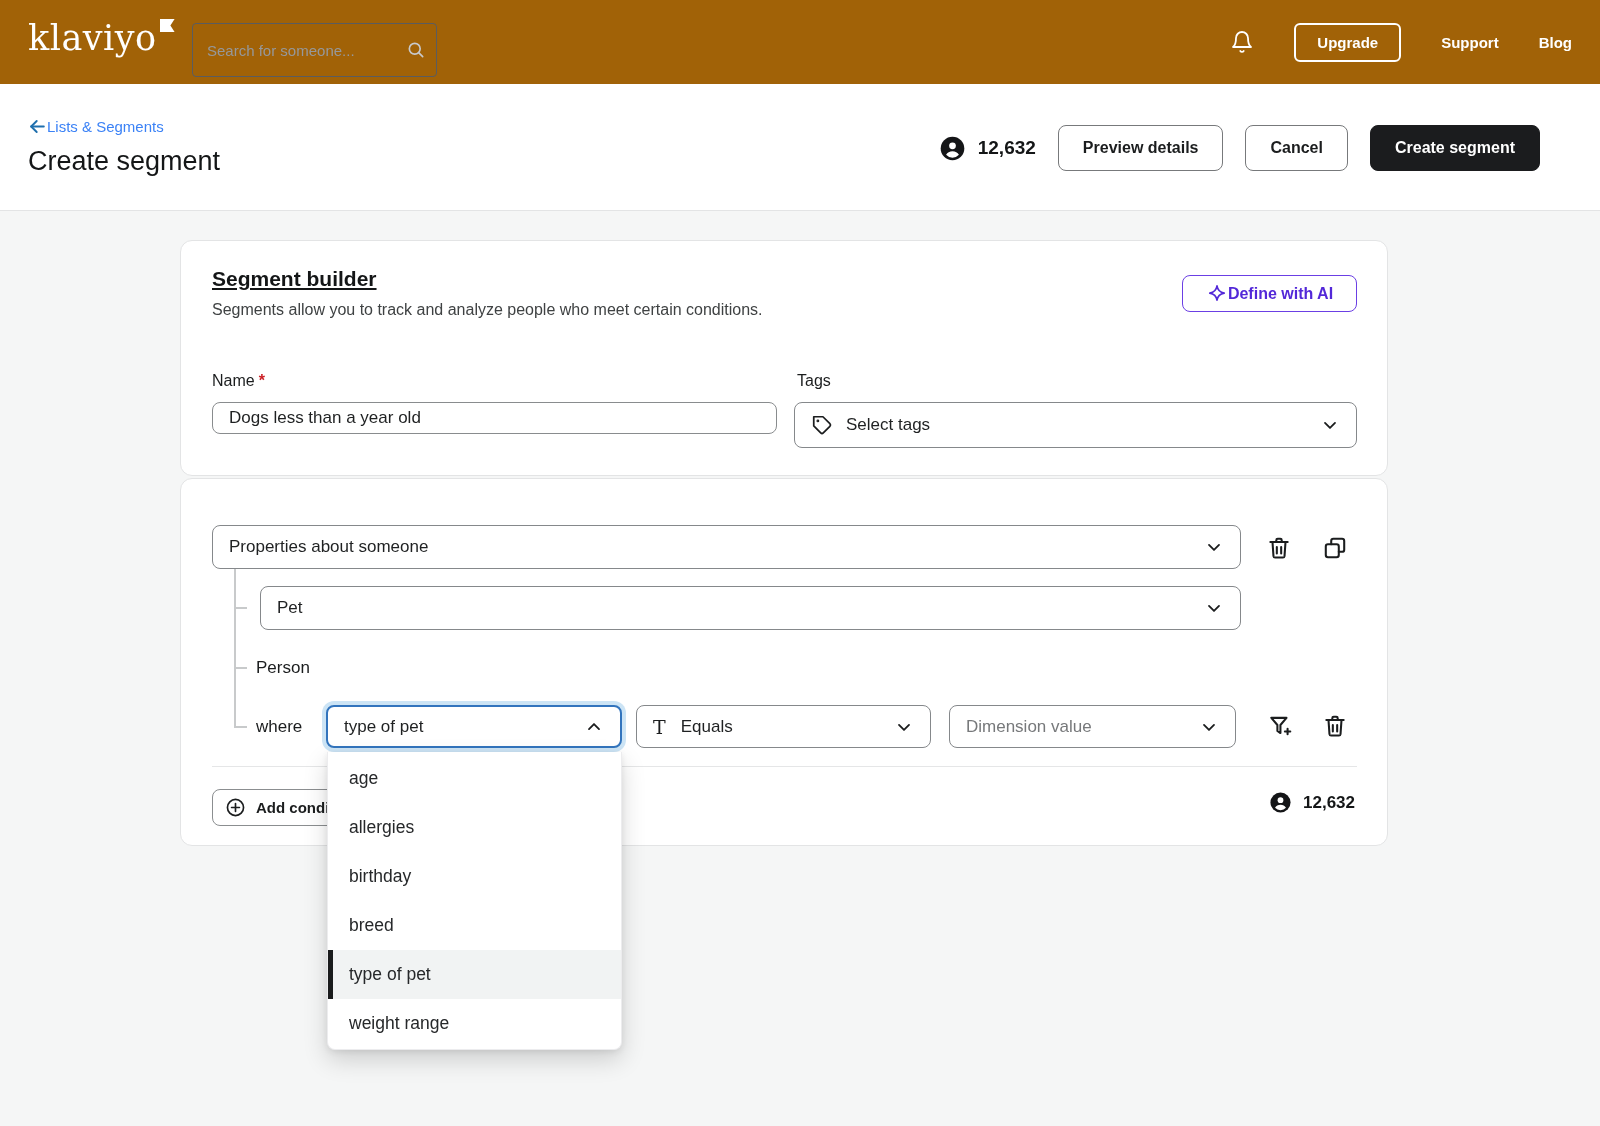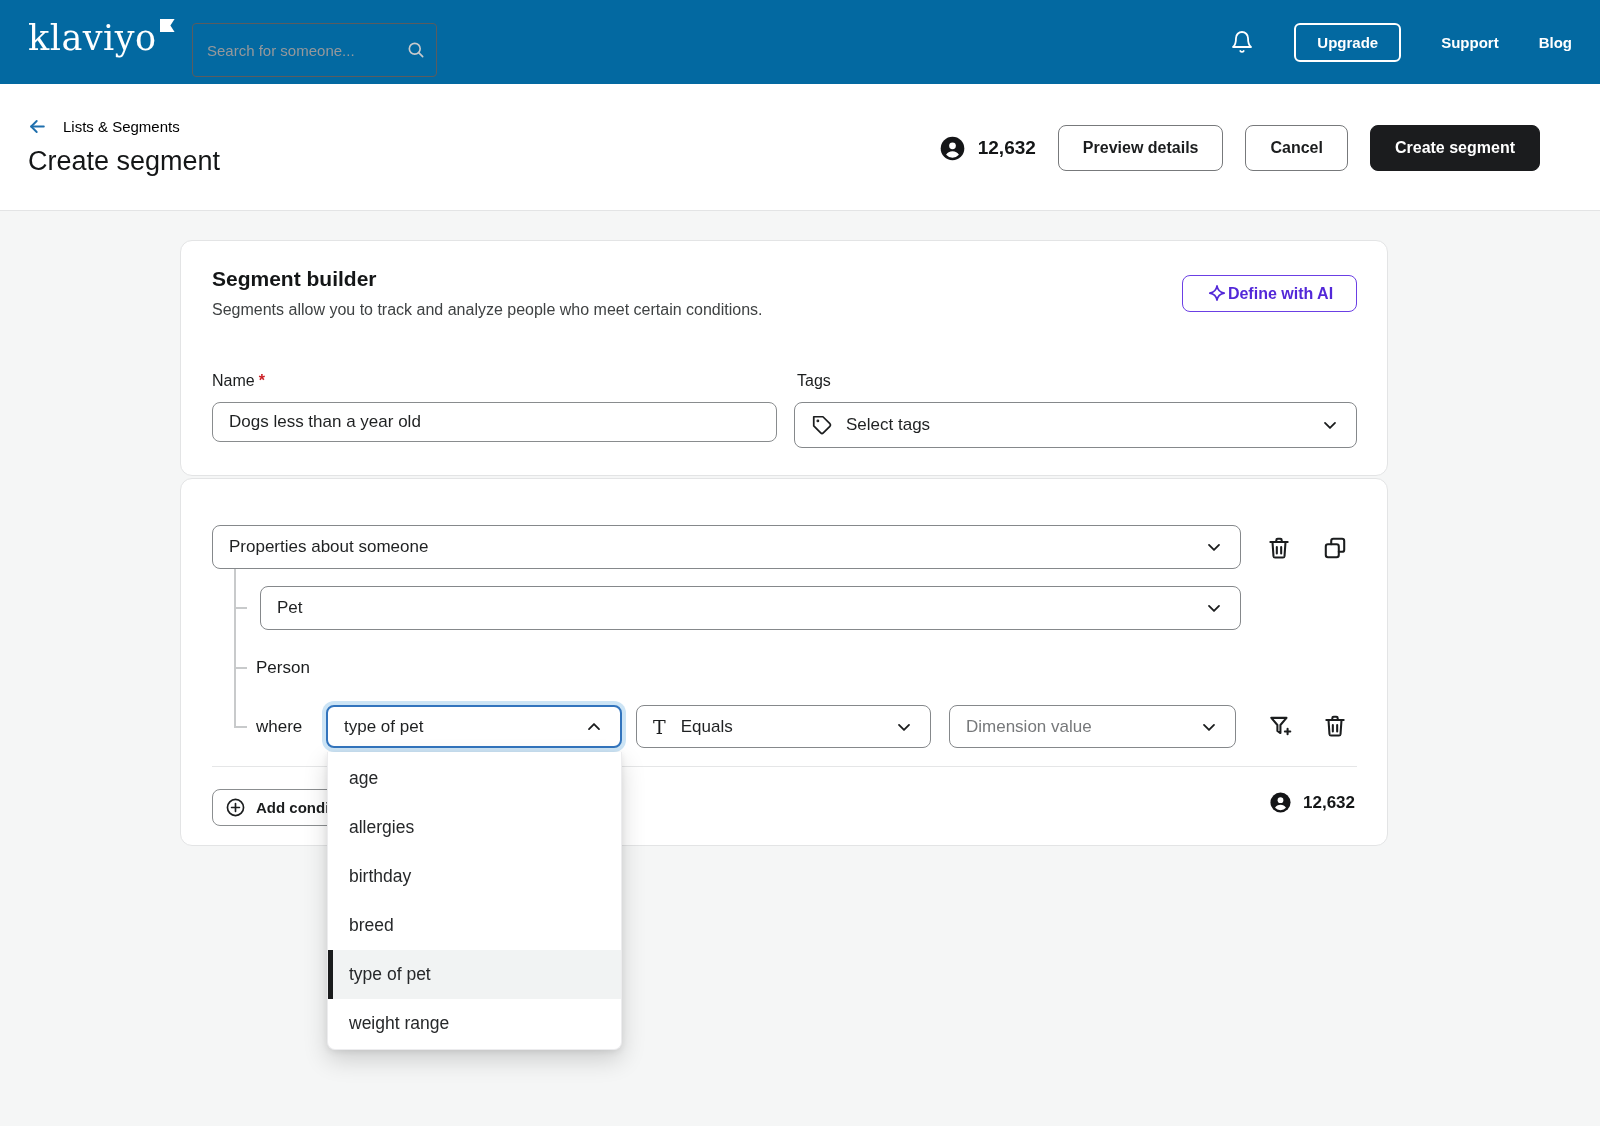--- a/index.html
+++ b/index.html
@@ -1,56 +1,56 @@
 <!DOCTYPE html>
 <html><head>
 <meta charset="utf-8">
 <style>
   * { margin:0; padding:0; box-sizing:border-box; }
   html,body { width:1600px; height:1126px; }
   body { font-family:"Liberation Sans", sans-serif; background:#f5f6f6; position:relative; overflow:hidden; color:#1b1d1e; }
   svg { display:block; }
 
   
-  .topnav { position:absolute; left:0; top:0; width:1600px; height:84px; background:#0369a1; }
+  .topnav { position:absolute; left:0; top:0; width:1600px; height:84px; background:#a16207; }
   .logo { position:absolute; left:28px; top:18px; font-family:"DejaVu Serif", serif; font-size:35px; color:#fff; letter-spacing:.5px; }
   .logo-flag { position:absolute; right:-18px; top:1px; width:15px; height:13px; background:#fff;
                clip-path:polygon(0 0,100% 0,72% 50%,100% 100%,0 100%); }
   .searchbox { position:absolute; left:192px; top:23px; width:245px; height:54px; border:1px solid #5a5c5f; border-radius:4px;
                display:flex; align-items:center; padding:0 12px 0 14px; background:transparent; }
   .searchbox input { flex:1; background:transparent; border:none; outline:none; color:#e8e9ea; font-size:15px; font-family:inherit; }
   .searchbox input::placeholder { color:#96989b; }
   .nav-right { position:absolute; right:28px; top:0; height:84px; display:flex; align-items:center; gap:40px; }
   .bell-btn { color:#fff; cursor:pointer; }
   .upgrade-btn { border:2px solid #fff; border-radius:6px; color:#fff; font-size:15px; font-weight:700; padding:9px 21px; background:transparent; cursor:pointer; font-family:inherit; }
   .nav-link { color:#fff; font-size:15px; font-weight:600; cursor:pointer; }
 
   
   .pagehead { position:absolute; left:0; top:84px; width:1600px; height:127px; background:#fff; border-bottom:1px solid #e3e4e5; }
-  .crumb { position:absolute; left:28px; top:33px; display:flex; align-items:center; gap:16px; color:#000000; font-size:15px; font-weight:500; cursor:pointer; }
+  .crumb { position:absolute; left:28px; top:33px; display:flex; align-items:center; gap:0; color:#3b82f6; font-size:15px; font-weight:500; cursor:pointer; }
   .page-title { position:absolute; left:28px; top:62px; font-size:27px; font-weight:500; color:#141617; }
   .head-right { position:absolute; right:60px; top:41px; display:flex; align-items:center; gap:22px; }
   .count-wrap { display:flex; align-items:center; gap:12px; font-size:19px; font-weight:700; color:#141617; }
   .btn { height:46px; border-radius:8px; font-size:16px; font-weight:600; font-family:inherit; cursor:pointer; padding:0 24px;text-align:center; }
   .btn-outline { background:#fff; border:1px solid #77797b; color:#1b1d1e; }
   .btn-dark { background:#1b1c1e; border:1px solid #1b1c1e; color:#fff; }
 
   
   .card { position:absolute; left:180px; width:1208px; background:#fff; border:1px solid #e3e4e5; border-radius:12px; }
   .card1 { top:240px; height:236px; }
   .card2 { top:478px; height:368px; }
 
-  .sb-title { position:absolute; left:31px; top:26px; font-size:21px; font-weight:700; color:#141617; }
+  .sb-title { position:absolute; left:31px; top:26px; font-size:21px; font-weight:700; color:#141617;text-decoration:underline; }
   .sb-sub { position:absolute; left:31px; top:60px; font-size:16px; color:#3f4243; }
   .ai-btn { position:absolute; left:1001px; top:34px; width:175px; height:37px; border:1px solid #6b3fe4; border-radius:8px;
             background:#fff; color:#5328d8; font-size:16px; font-weight:600; display:flex; align-items:center; justify-content:center; cursor:pointer; font-family:inherit; }
 
   .field-label { position:absolute; font-size:16px; color:#1b1d1e; }
   .req { color:#cc2127; font-weight:700; margin-left:4px; }
-  .text-input { position:absolute; height:40px; border:1px solid #898c8e; border-radius:8px; font-size:17px; color:#1f2122;
+  .text-input { position:absolute; height:32px; border:1px solid #898c8e; border-radius:8px; font-size:17px; color:#1f2122;
                 padding:0 16px; font-family:inherit; outline:none; background:#fff; }
   .select { position:absolute; height:44px; border:1px solid #85888b; border-radius:8px; background:#fff; display:flex; align-items:center;
             font-size:17px; color:#1f2122; padding:0 16px; cursor:pointer; }
   .select .chev { margin-left:auto; color:#1b1d1e; }
   .placeholder { color:#77797b; }
 
   .icon-btn { position:absolute; color:#1b1d1e; cursor:pointer; }
 
   
   .tree-v { position:absolute; left:53px; top:90px; width:1.5px; height:158px; background:#c8cacb; }

